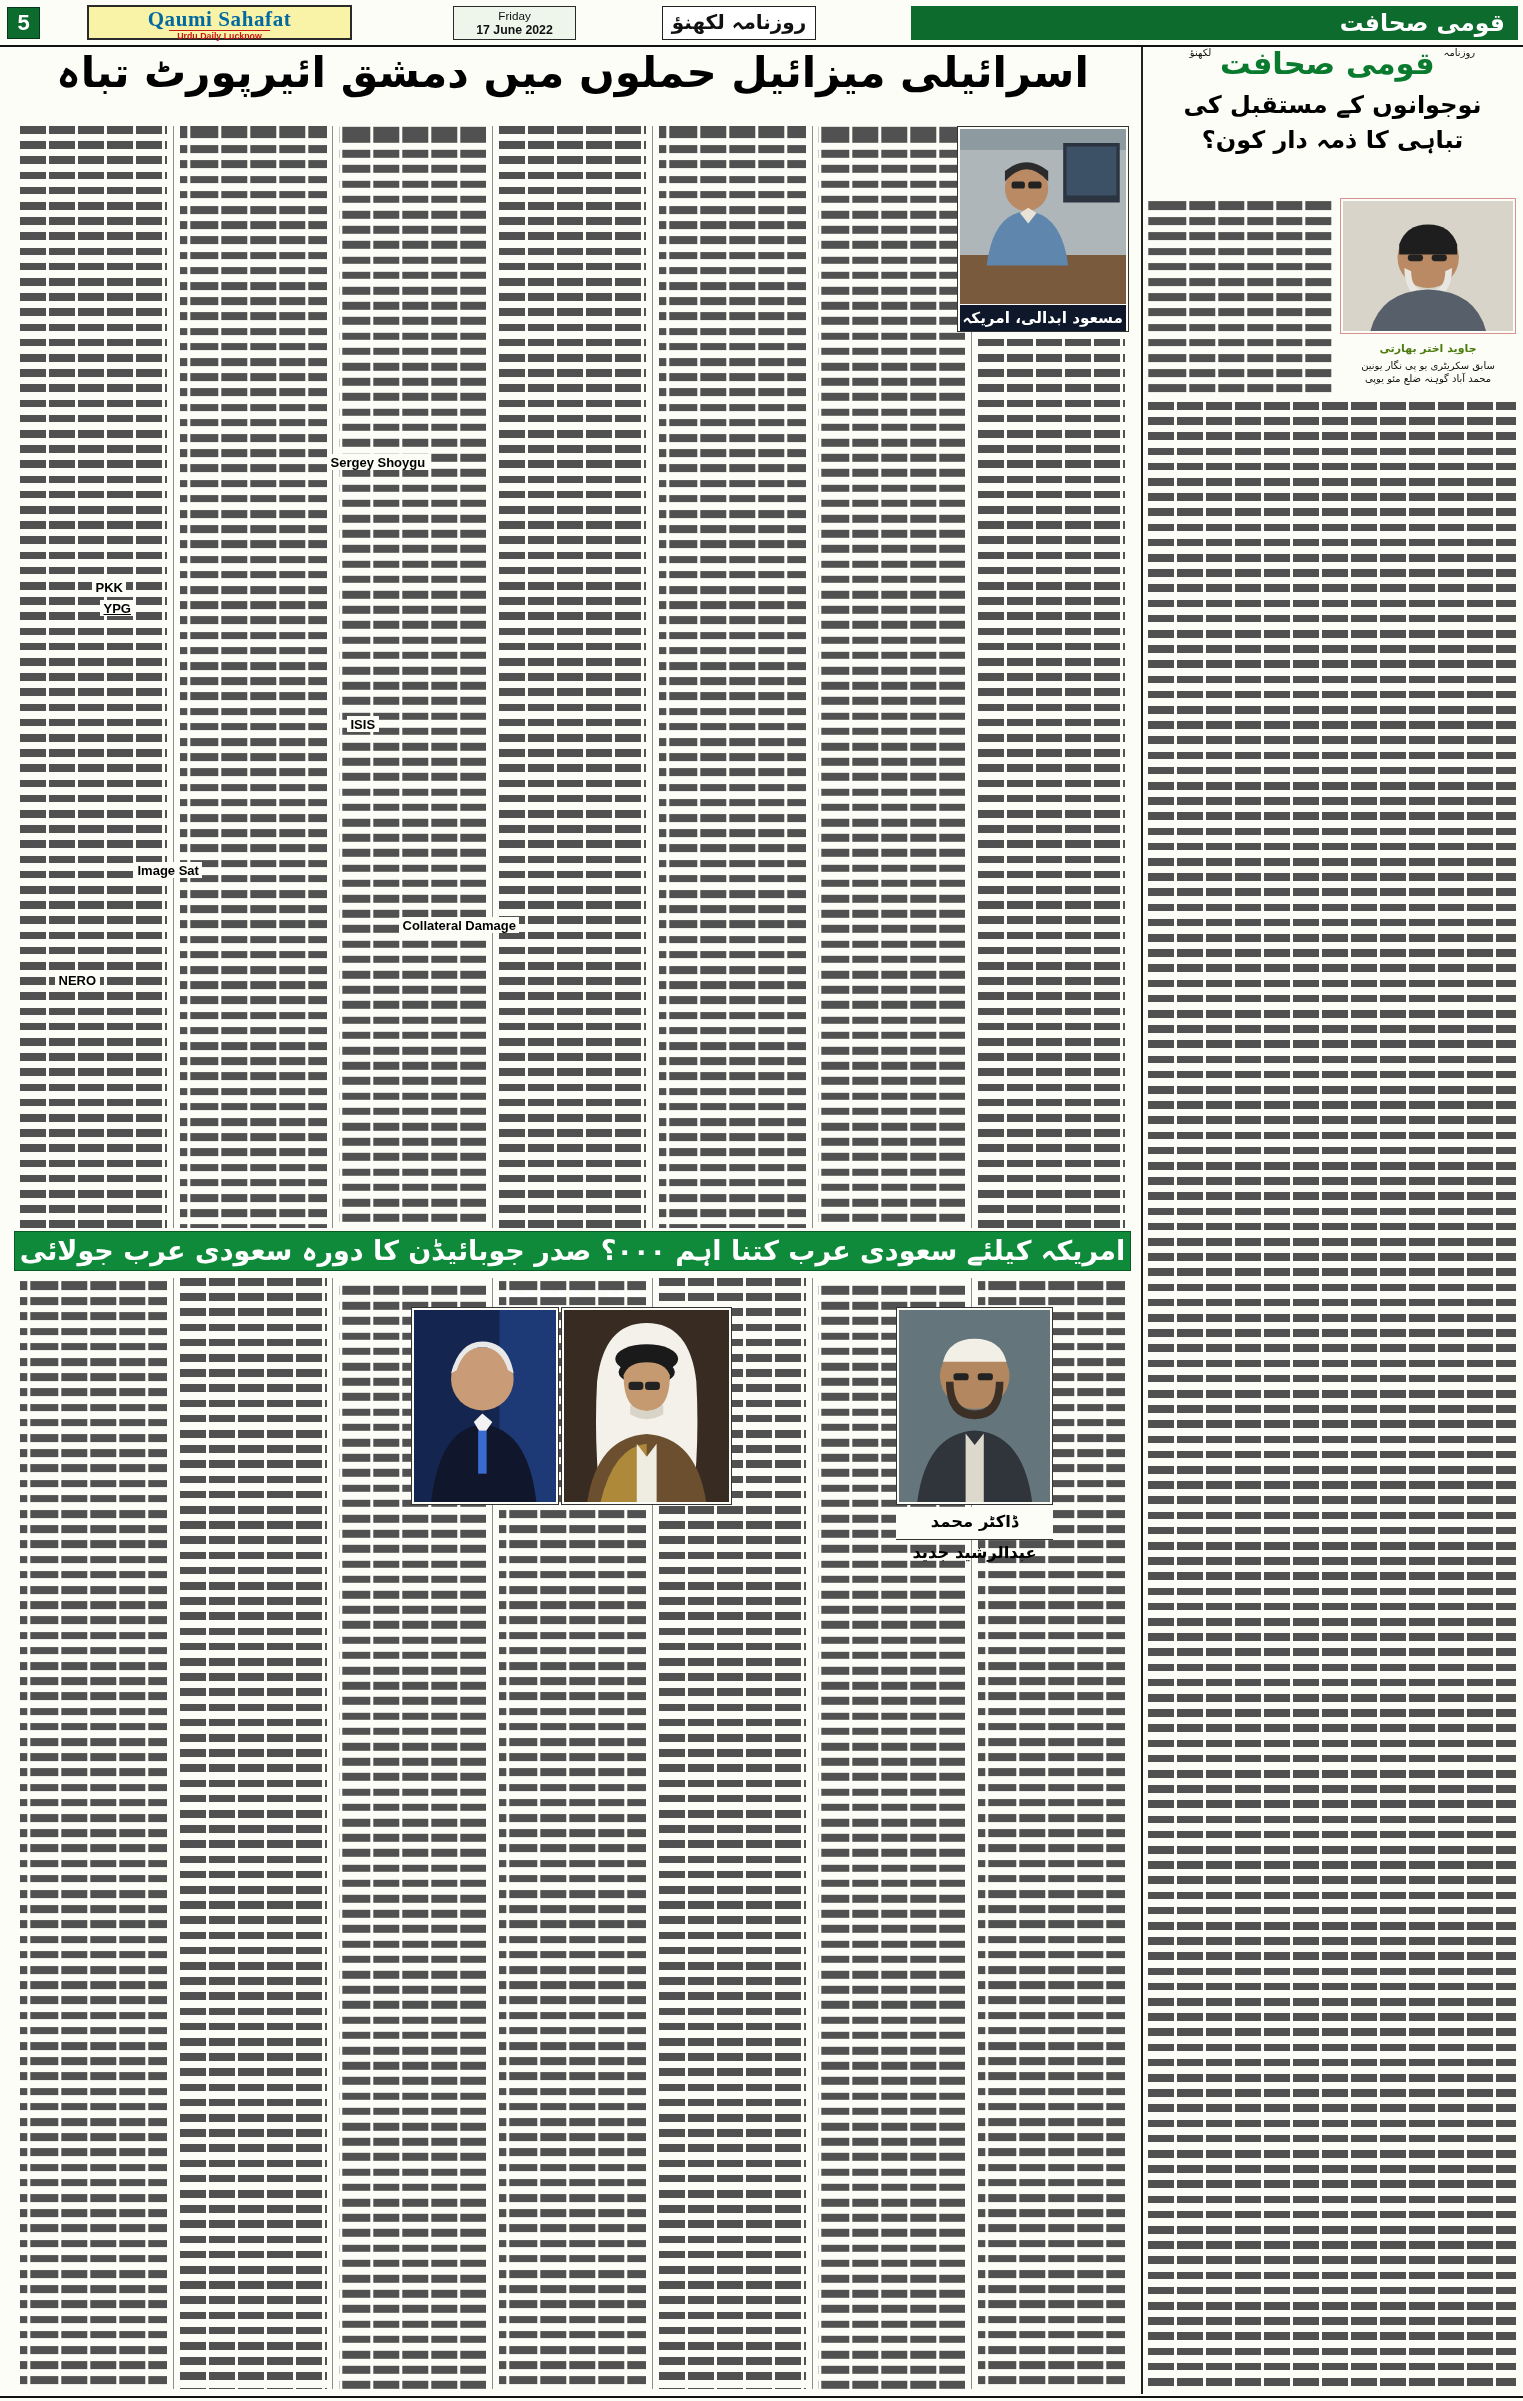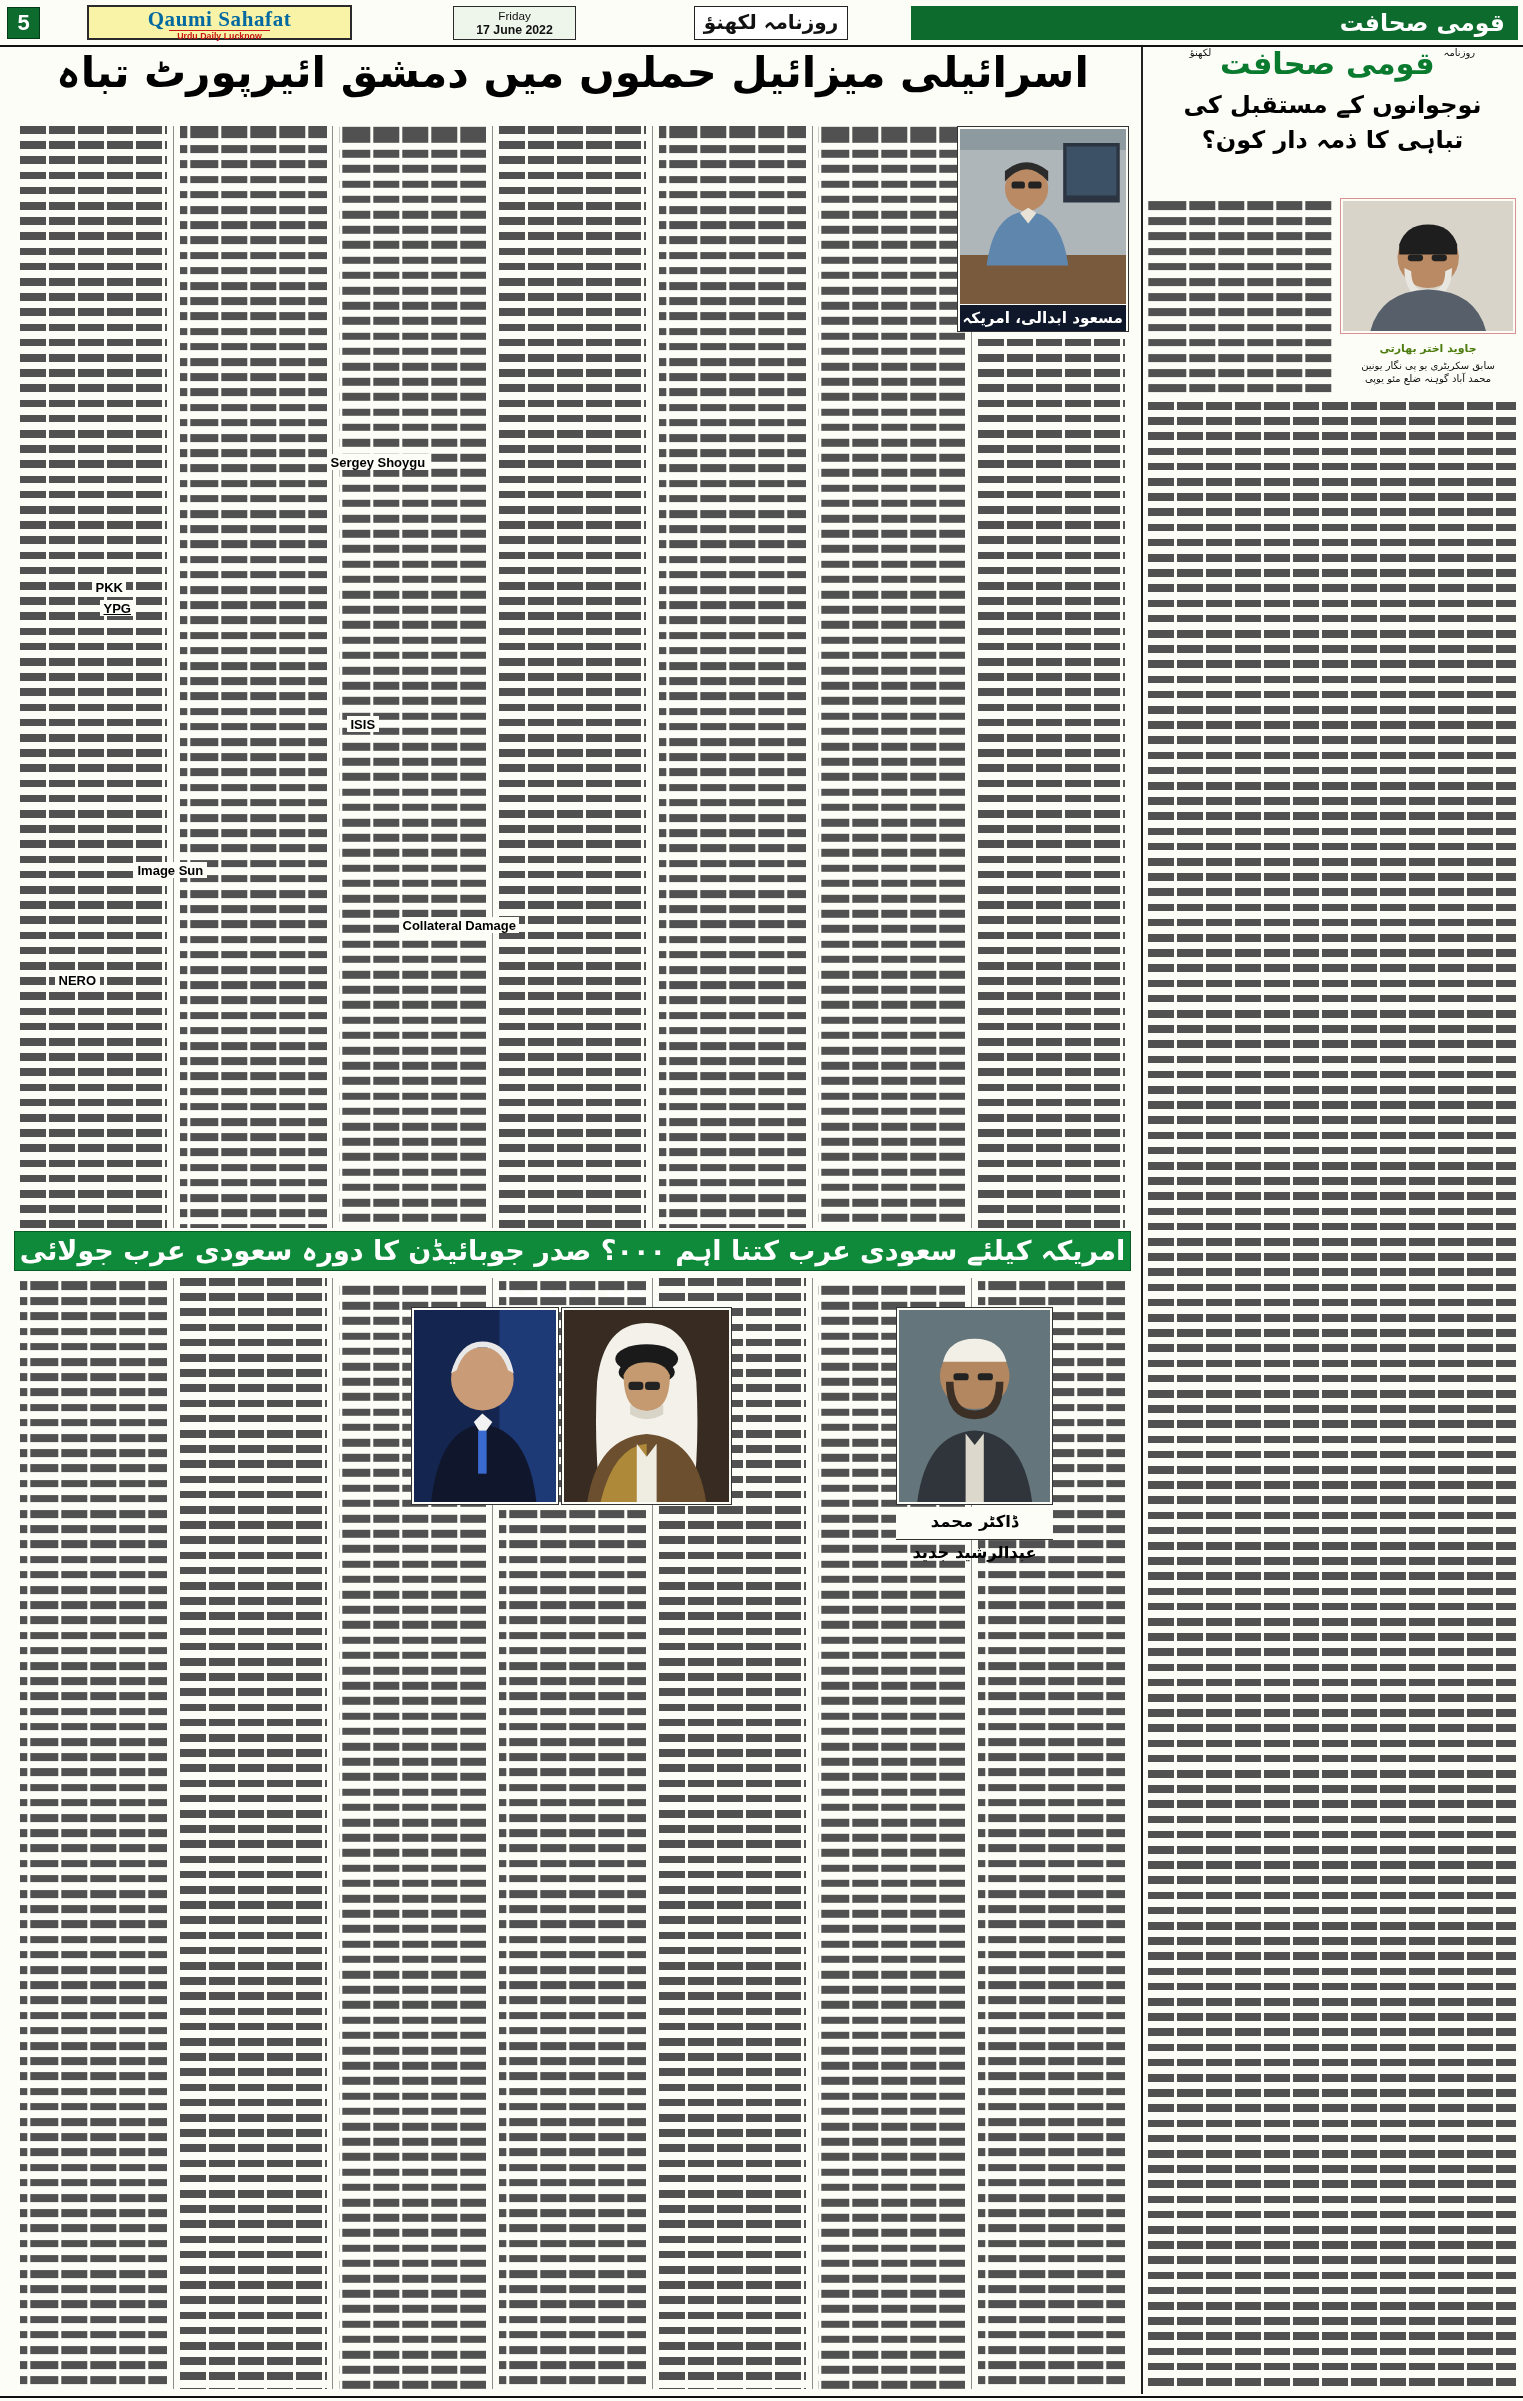--- a/index.html
+++ b/index.html
@@ -24,21 +24,21 @@
   }
   .masthead .mtitle { color:#0369a1; font:bold 21px/22px "Liberation Serif", serif; letter-spacing:0.6px; }
   .masthead .msub   { display:inline-block; color:#c81414; font:bold 8.8px/10px "Liberation Sans", sans-serif; border-top:1.2px solid #c81414; padding:0 8.2px; }
   .datebox {
     left:453px; top:5.9px; width:123px; height:34px;
     background:#eef6ec; border:1.8px solid #2a2a2a; text-align:center; padding-top:2.3px;
   }
   .datebox .wd { font:11.7px/14px "Liberation Sans", sans-serif; color:#111; }
   .datebox .dt { font:bold 12.3px/14px "Liberation Sans", sans-serif; color:#111; }
   .nameplate {
-    left:694px; top:5.9px; width:154px; height:34px;
+    left:662px; top:5.9px; width:154px; height:34px;
     background:#fff; border:1.8px solid #222; text-align:center;
     font:bold 20px/30.5px "DejaVu Sans", sans-serif; color:#111;
   }
   .topgreen {
     left:911px; top:5.9px; width:607px; height:34px;
     background:#0d6b2e; color:#fff; direction:rtl;
     font:bold 23.5px/34px "DejaVu Sans", sans-serif; padding:0 13px;
   }
   .header-rule { left:0; top:45px; width:1524px; height:1.8px; background:#111; }
 
@@ -200,21 +200,21 @@
         <path d="M16,78 q4,-30 24,-31 q21,1 25,31 z" fill="#5f86ad"></path>
         <path d="M36,48 l5,6 l5,-6 l-5,-3 z" fill="#e9e2d6"></path>
       </svg>
       <div class="cap urdu">مسعود ابدالی، امریکہ</div>
     </div>
 
     <span class="kw" style="left:313px; top:328px;">Sergey Shoygu</span>
     <span class="kw" style="left:78px; top:453px;">PKK</span>
     <span class="kw" style="left:86px; top:474px;text-decoration:underline;">YPG</span>
     <span class="kw" style="left:333px; top:590px;">ISIS</span>
-    <span class="kw" style="left:120px; top:736px;">Image Sun</span>
+    <span class="kw" style="left:120px; top:736px;">Image Sat</span>
     <span class="kw" style="left:385px; top:791px;">Collateral Damage</span>
     <span class="kw" style="left:41px;  top:846px;">NERO</span>
   </div>
 
   <div class="abs banner2 urdu">امریکہ کیلئے سعودی عرب کتنا اہم ۰۰۰؟ صدر جوبائیڈن کا دورہ سعودی عرب جولائی میں متوقع</div>
 
   <div class="abs story2">
     <div class="cols">
       <div class="col">
           <div class="sim v2"></div>

